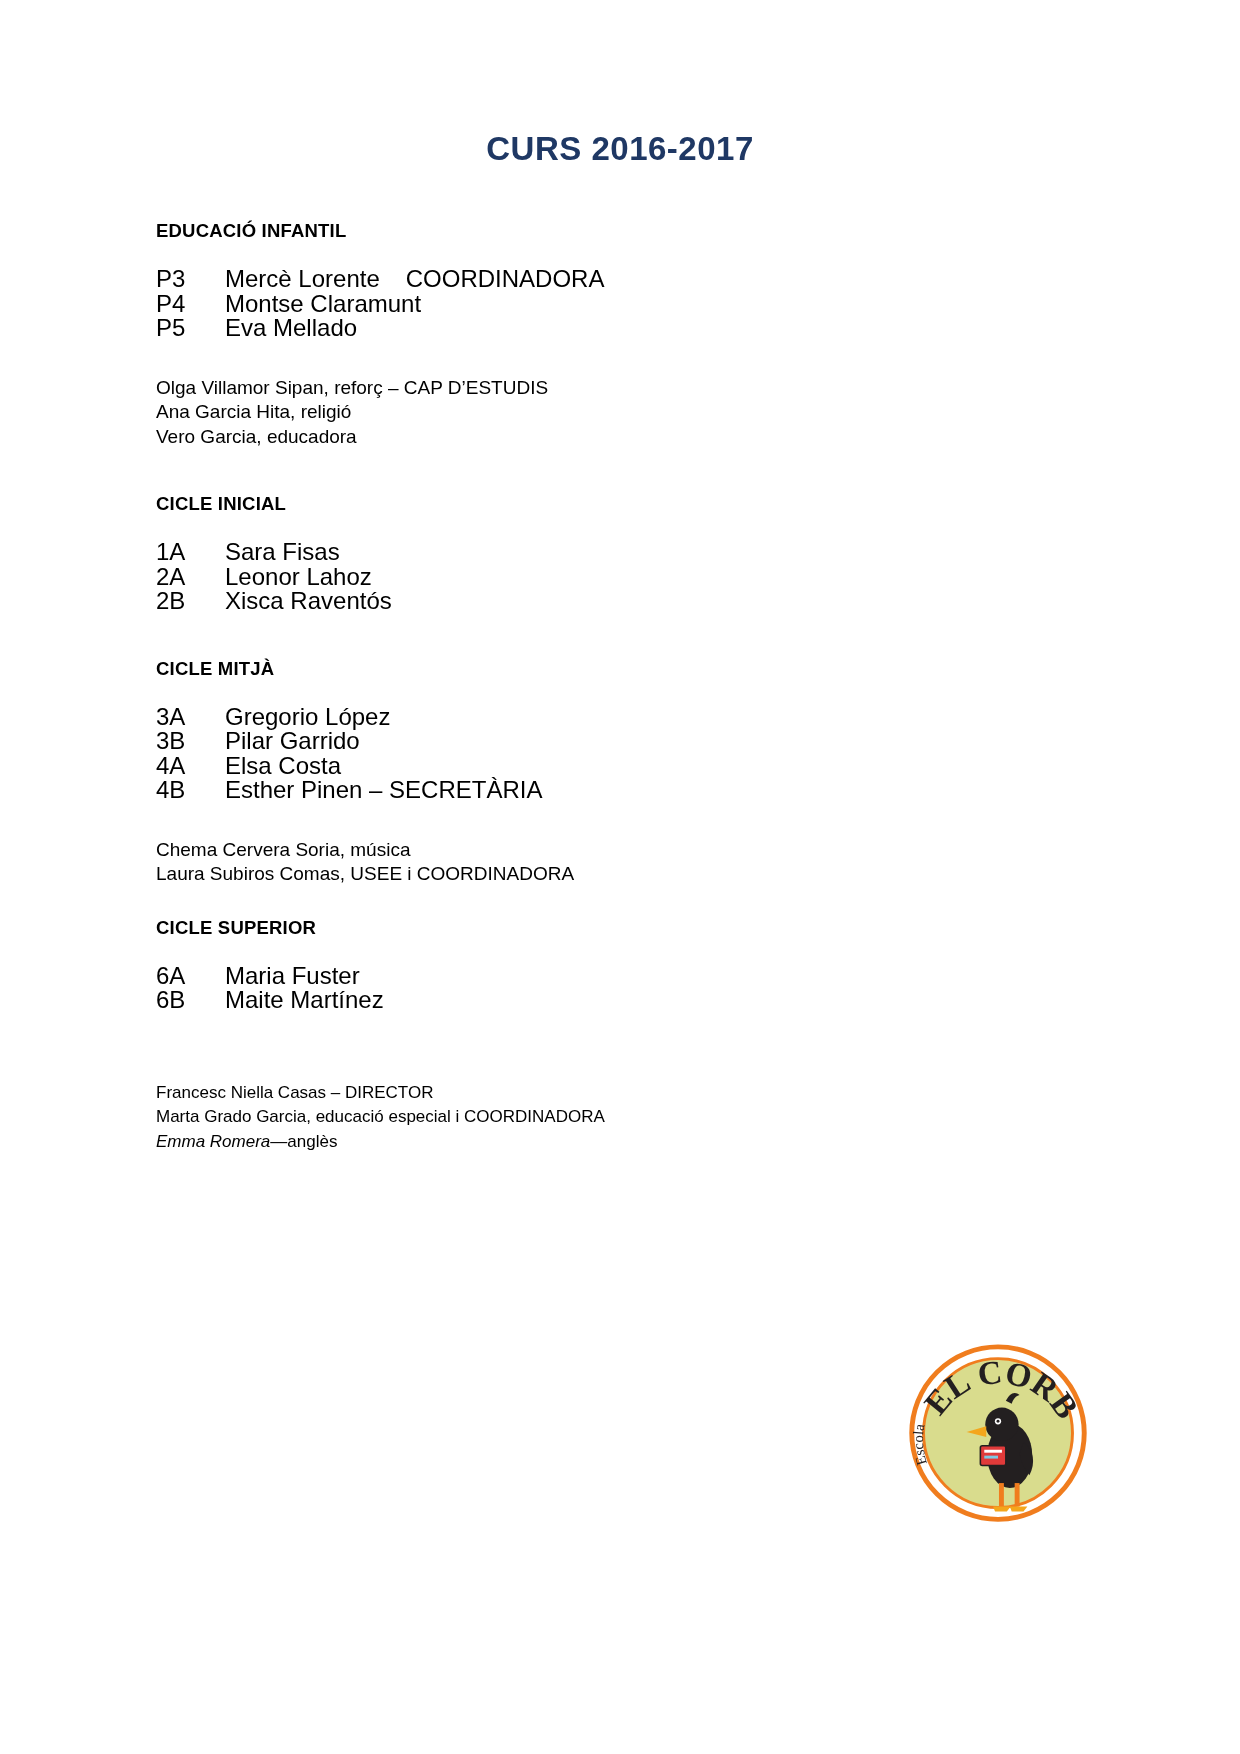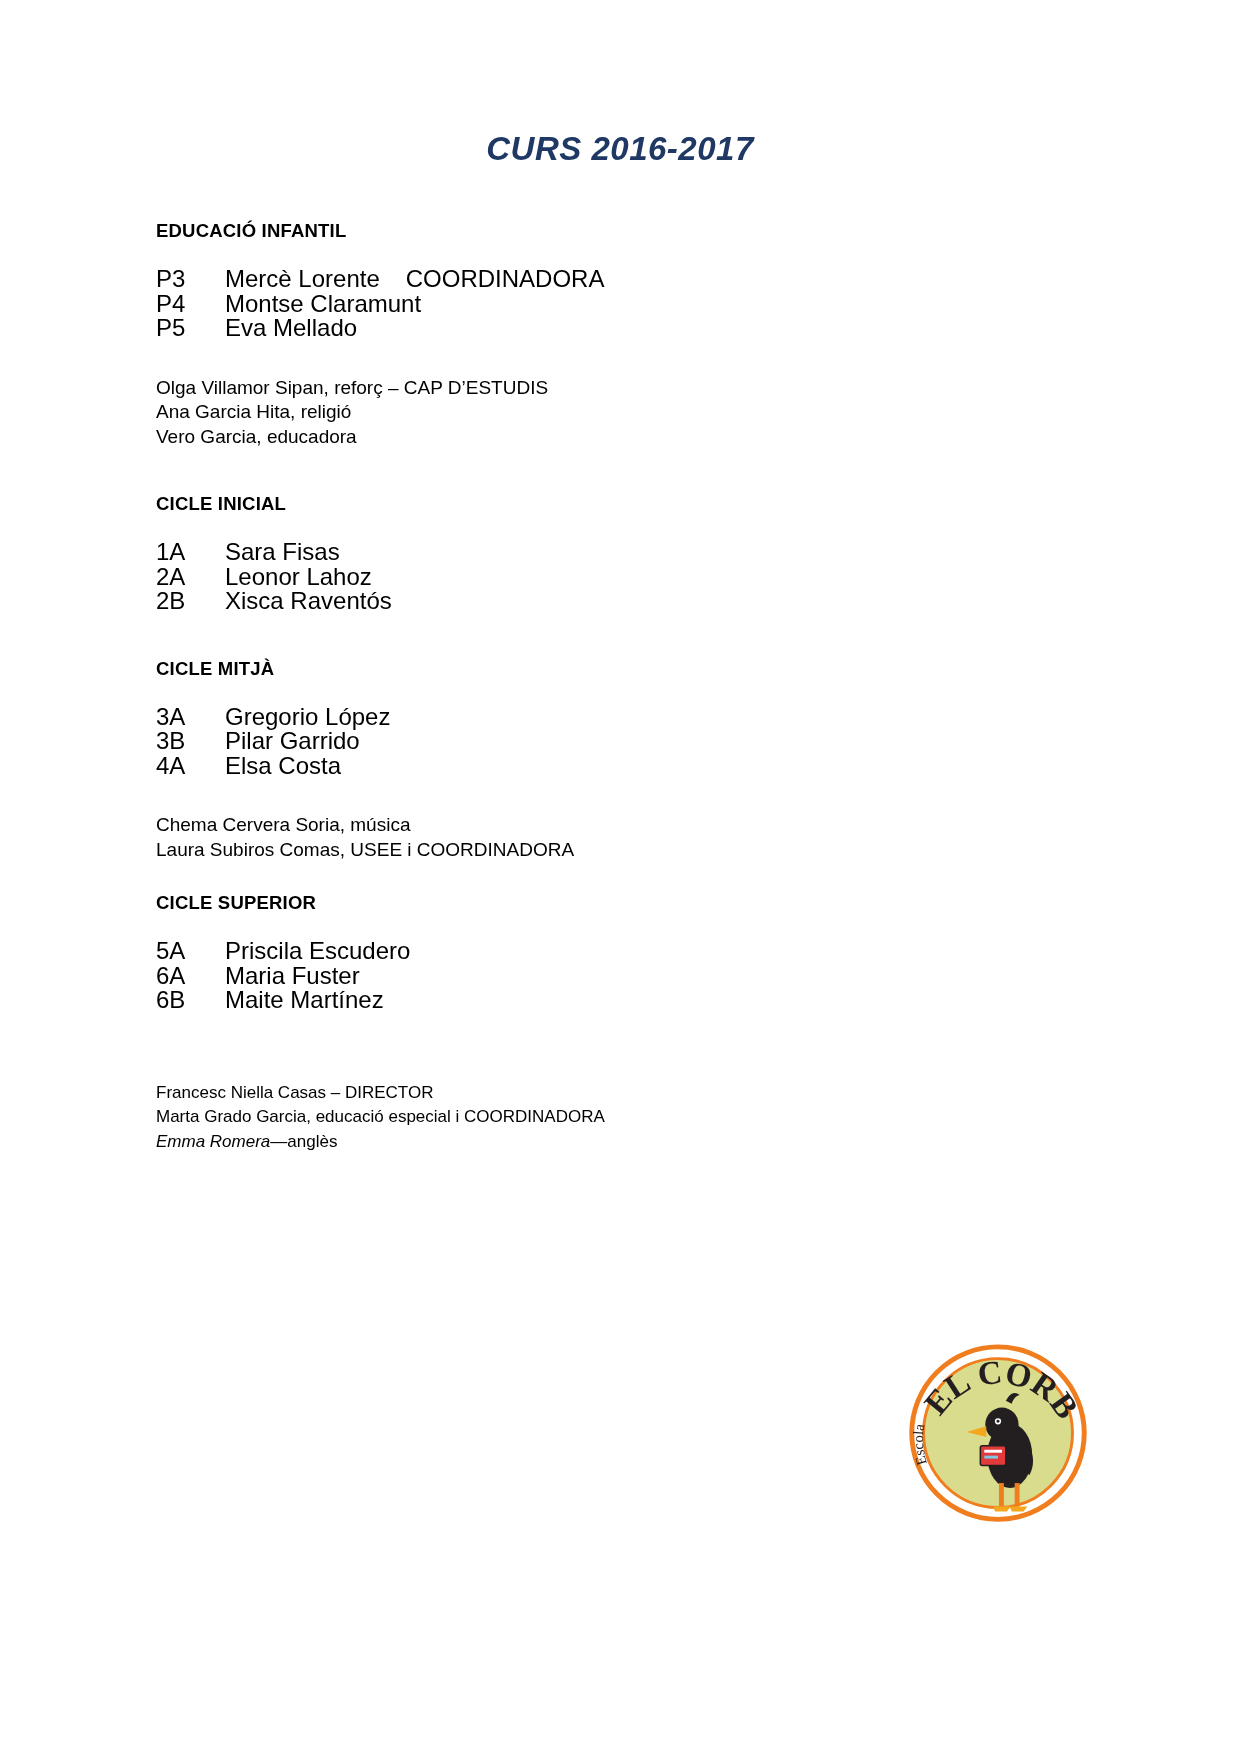--- a/index.html
+++ b/index.html
@@ -21,21 +21,20 @@
     box-sizing: border-box;
   }
   .doc-title {
     text-align: center;
     font-size: 33px;
     font-weight: bold;
     color: #1f3864;
     letter-spacing: 0.5px;
     margin: 0;
     padding-top: 130px;
-    font-style: italic;
   }
   .content {
     margin-left: 156px;
     margin-right: 120px;
     padding-top: 52px;
   }
   .section {
     margin-bottom: 0;
   }
   .section-heading {
@@ -159,36 +158,36 @@
           <span class="roster-name">Gregorio López</span>
         </div>
         <div class="roster-row">
           <span class="roster-code">3B</span>
           <span class="roster-name">Pilar Garrido</span>
         </div>
         <div class="roster-row">
           <span class="roster-code">4A</span>
           <span class="roster-name">Elsa Costa</span>
         </div>
+        <div class="roster-row">
+          <span class="roster-code">4B</span>
+          <span class="roster-name">Esther Pinen – SECRETÀRIA</span>
+        </div>
       </div>
       <div class="notes">
         <div class="note-line">Chema Cervera Soria, música</div>
         <div class="note-line">Laura Subiros Comas, USEE i COORDINADORA</div>
       </div>
     </div>
 
     <div class="gap-block small"></div>
 
     <div class="section">
       <div class="section-heading">CICLE SUPERIOR</div>
       <div class="roster">
-        <div class="roster-row">
-          <span class="roster-code">5A</span>
-          <span class="roster-name">Priscila Escudero</span>
-        </div>
         <div class="roster-row">
           <span class="roster-code">6A</span>
           <span class="roster-name">Maria Fuster</span>
         </div>
         <div class="roster-row">
           <span class="roster-code">6B</span>
           <span class="roster-name">Maite Martínez</span>
         </div>
       </div>
     </div>

